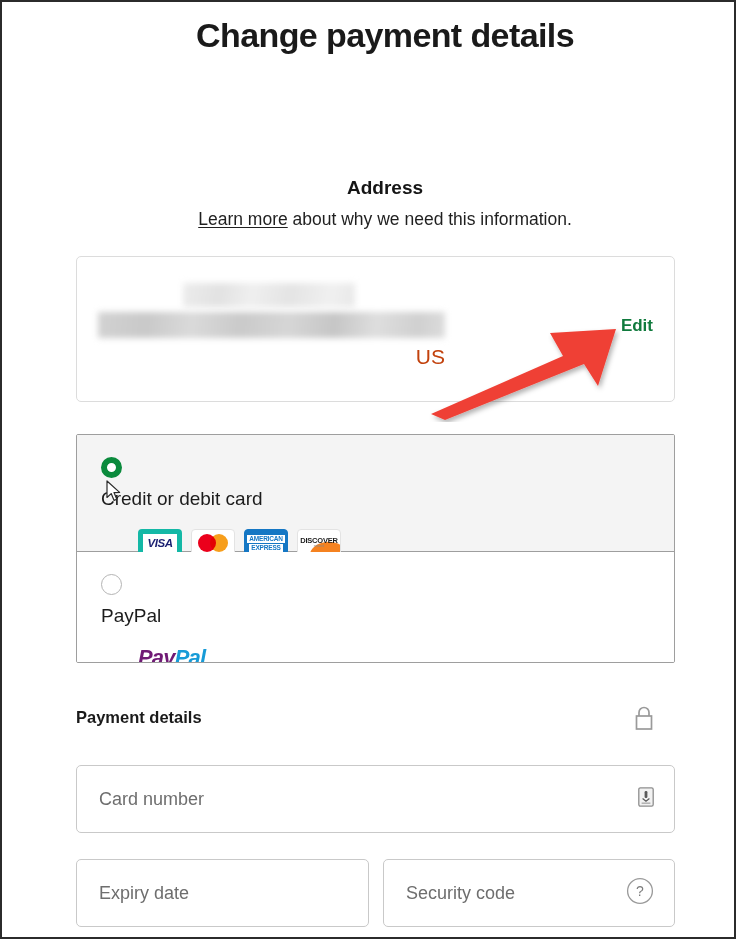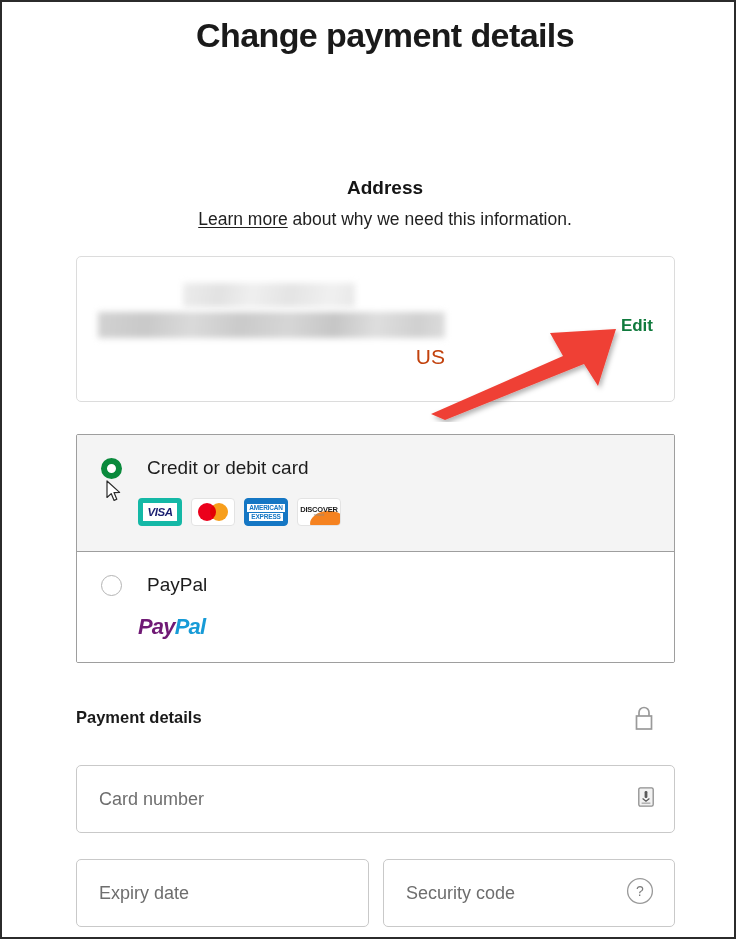--- a/index.html
+++ b/index.html
@@ -156,22 +156,23 @@
   .method-row.selected {
     background: #f4f4f4;
     border-bottom: 1px solid #9e9e9e;
     height: 117px;
   }
   .method-row.plain {
     height: 110px;
   }
   .method-head {
     display: flex;
-    align-items: flex-end;
-    gap: 25px;
+    align-items: flex-start;
+    gap: 10px;
+    flex-direction: column;
   }
   .radio {
     width: 21px;
     height: 21px;
     border-radius: 50%;
     box-sizing: border-box;
     flex: 0 0 auto;
   }
   .radio.on {
     border: 6px solid #0a8a3c;

